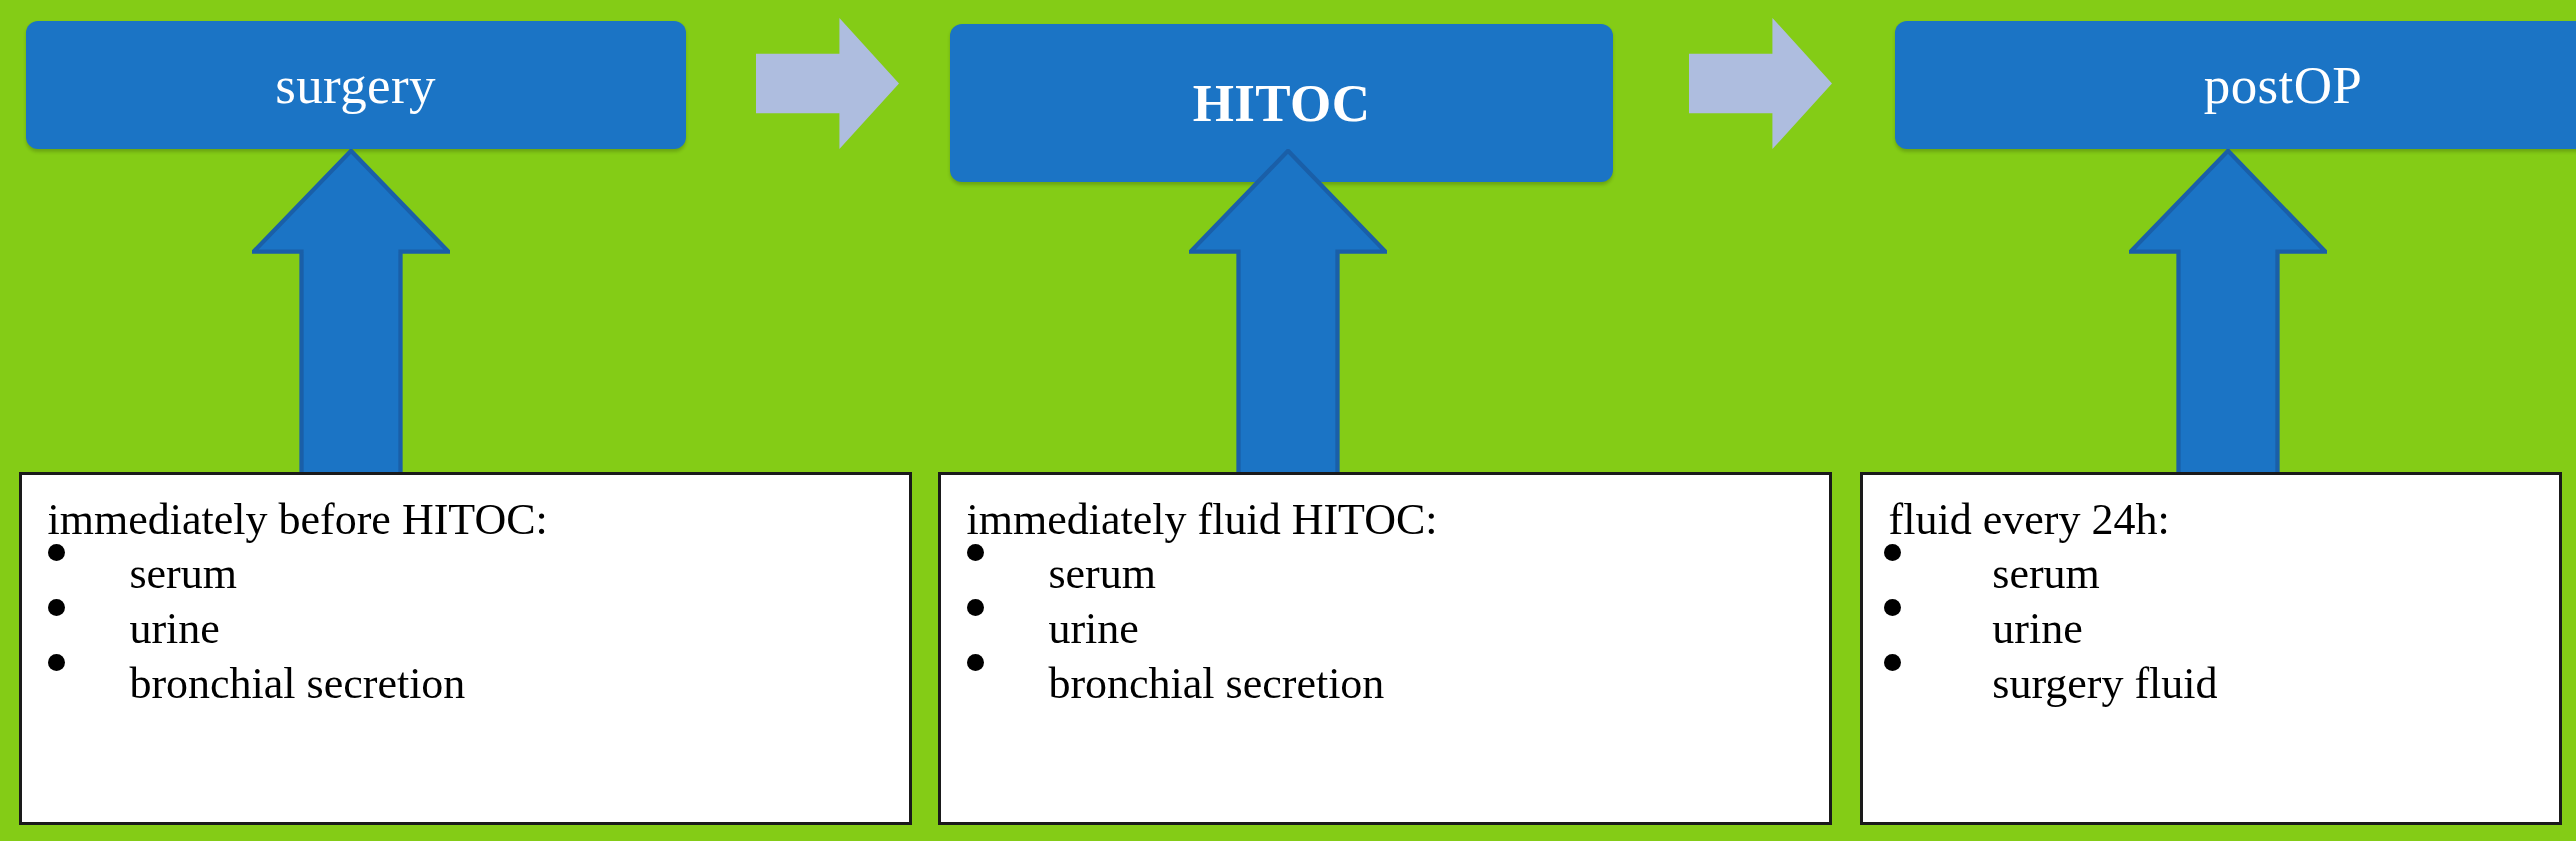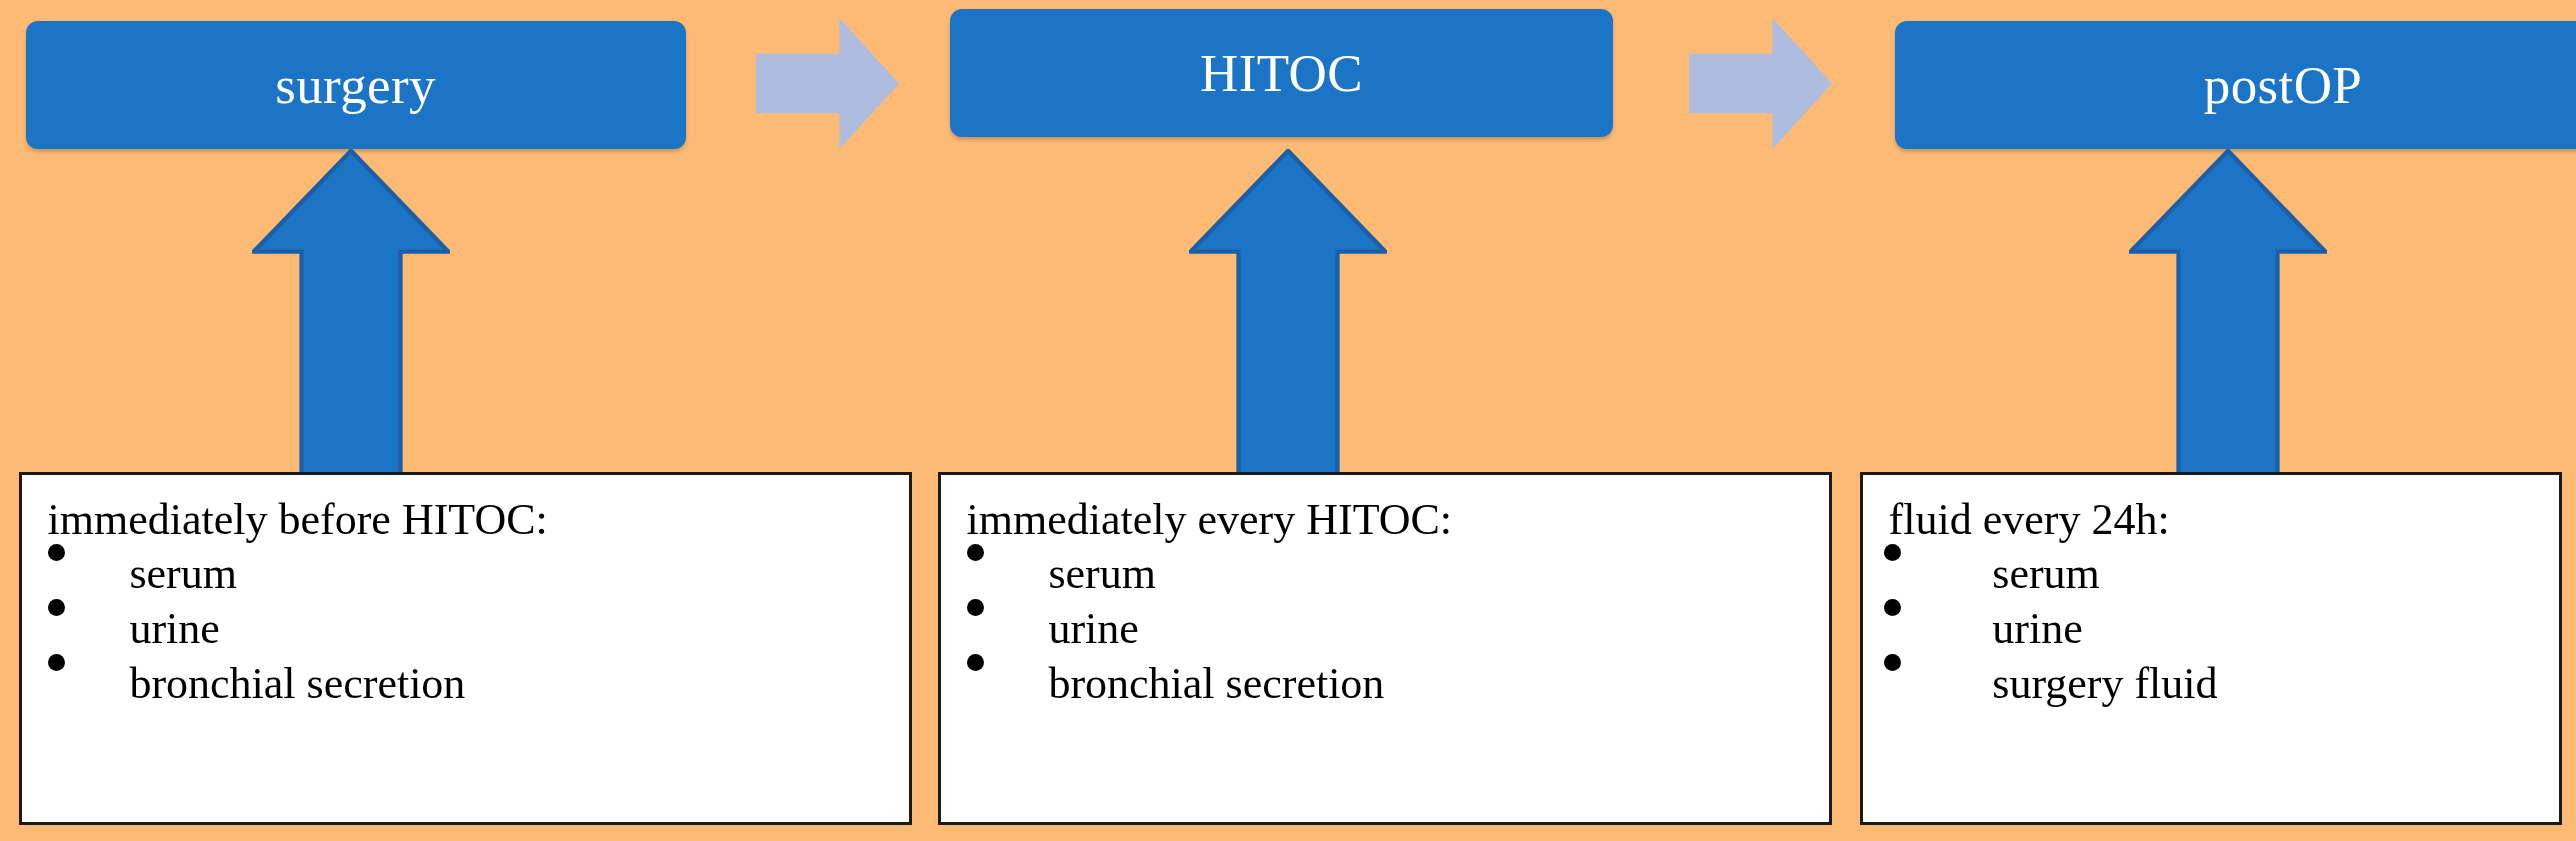--- a/index.html
+++ b/index.html
@@ -7,21 +7,21 @@
     padding: 0;
     background: #ffffff;
   }
   body {
     font-family: "Liberation Serif", "DejaVu Serif", serif;
   }
   #canvas {
     position: relative;
     width: 2576px;
     height: 842px;
-    background: #fdba74;
+    background: #84cc16;
     overflow: hidden;
   }
 
   
   .stage-box {
     position: absolute;
     background: #1b74c5;
     border-radius: 12px;
     box-shadow: 0 2.6px 3.4px rgba(0,0,0,0.18);
     display: flex;
@@ -103,21 +103,21 @@
 </style>
 </head>
 <body>
 
 <div id="canvas">
 
   <div class="stage-box" style="left:25.6px; top:21.3px; width:660px; height:128px;">
     <span class="stage-label">surgery</span>
   </div>
 
-  <div class="stage-box" style="left:950px; top:9px; width:663px; height:128px;">
+  <div class="stage-box" style="left:950px; top:24px; width:663px; height:158px;font-weight:bold;">
     <span class="stage-label">HITOC</span>
   </div>
 
   <div class="stage-box" style="left:1895px; top:21.3px; width:776px; height:128px;">
     <span class="stage-label">postOP</span>
   </div>
 
   <div class="chevron" style="left:756px; top:15.4px; width:143px; height:137px;">
     <svg width="143" height="137" viewBox="0 0 168 160" xmlns="http://www.w3.org/2000/svg">
       <polygon points="0,45 98,45 98,3 168,80 98,157 98,115 0,115" fill="#aebddf"></polygon>
@@ -160,21 +160,21 @@
         <span class="li-text">urine</span>
       </li>
       <li>
         <span class="bullet"></span>
         <span class="li-text">bronchial secretion</span>
       </li>
     </ul>
   </div>
 
   <div class="sample-box" style="left:938px; top:472px; width:894px; height:353px;">
-    <div class="sample-title">immediately every HITOC:</div>
+    <div class="sample-title">immediately fluid HITOC:</div>
     <ul class="sample-list indent-b">
       <li>
         <span class="bullet"></span>
         <span class="li-text">serum</span>
       </li>
       <li>
         <span class="bullet"></span>
         <span class="li-text">urine</span>
       </li>
       <li>

